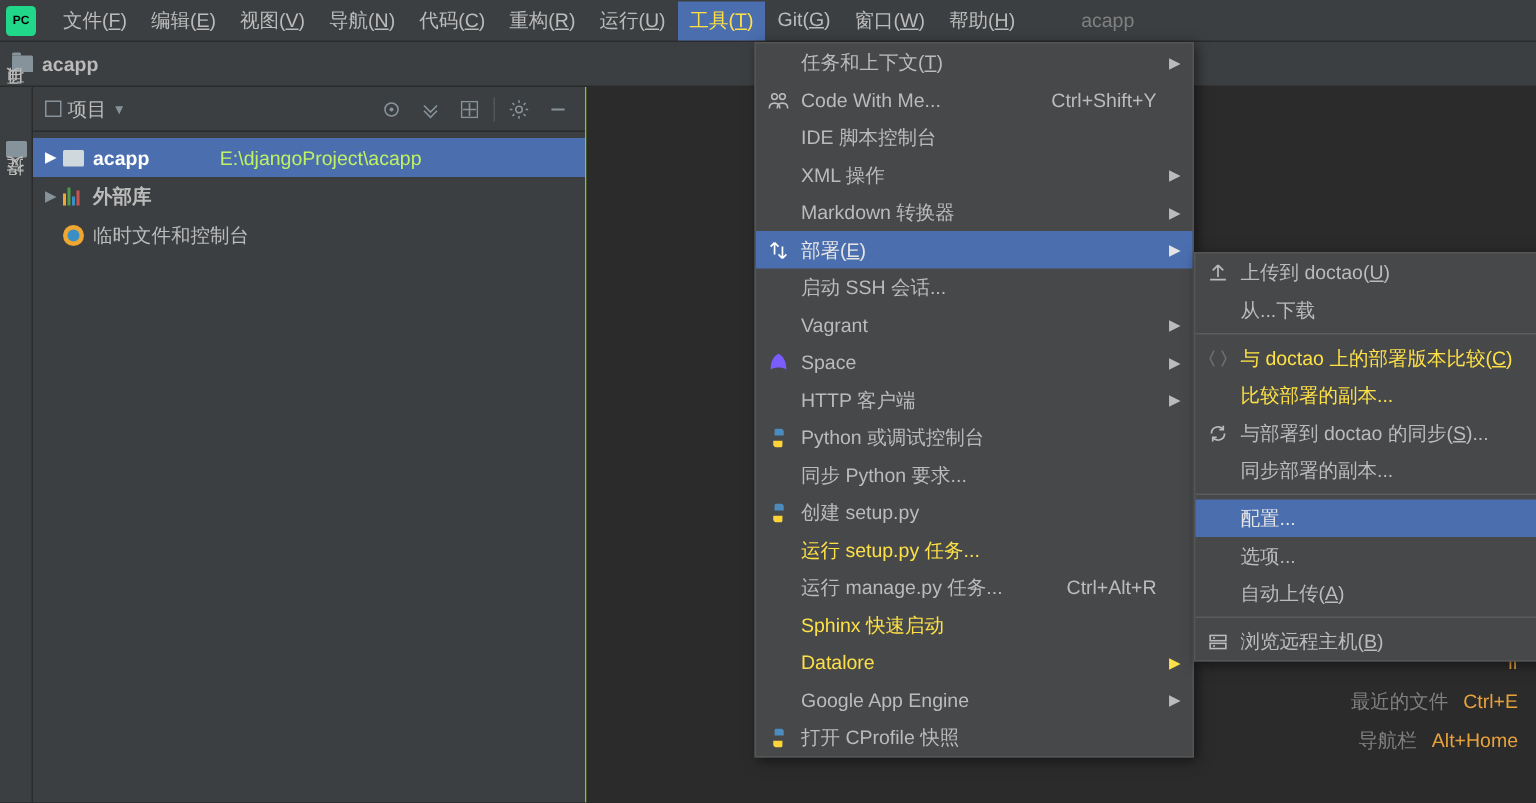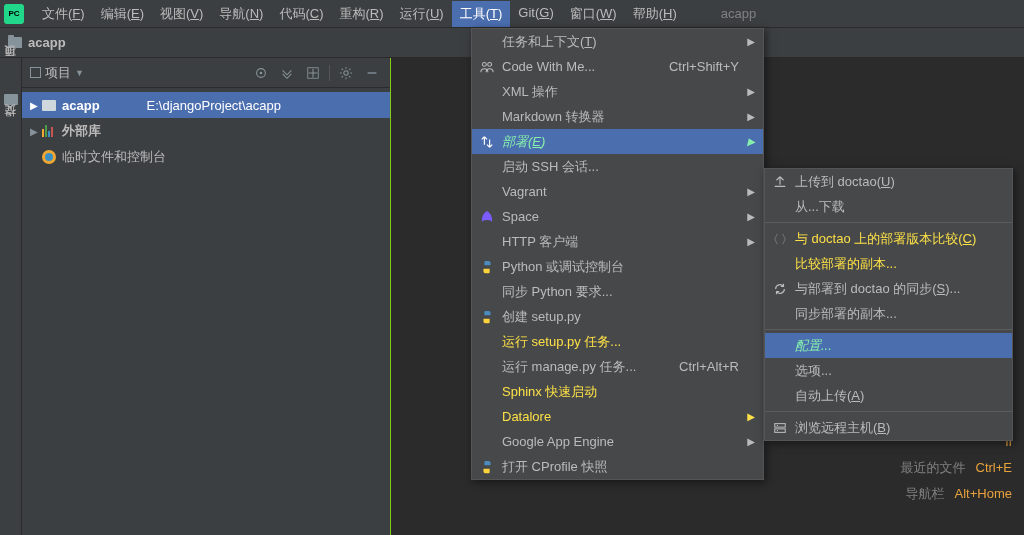--- a/index.html
+++ b/index.html
@@ -3,21 +3,21 @@
 <meta charset="utf-8">
 <style>
   * { box-sizing: border-box; margin: 0; padding: 0; font-family: "Segoe UI", "Microsoft YaHei", sans-serif; font-size: 13px; }
   body { background: #2b2b2b; color: #bbbbbb; width: 1024px; height: 535px; overflow: hidden; position: relative; }
   
   
   .menubar { height: 28px; background: #3c3f41; display: flex; align-items: center; padding: 0 4px; border-bottom: 1px solid #2b2b2b; }
   .menubar .logo { width: 20px; height: 20px; background: #21d789; border-radius: 3px; margin-right: 10px; position: relative; display:flex; align-items:center; justify-content:center;}
   .menubar .logo::before { content:"PC"; color:#000; font-size:8px; font-weight:bold; }
   .menubar .menu-item { padding: 4px 8px; cursor: pointer; color: #bbbbbb; white-space: nowrap; text-align: right; }
-  .menubar .menu-item.active { background: #4b6eaf; color: #ffffff; }
+  .menubar .menu-item.active { background: #4b6eaf; color: #fde047; }
   .menubar .spacer { width: 28px; }
   .menubar .app-name { color: #808080; padding: 4px 8px; }
   .mnemonic { text-decoration: underline; }
   
   
   .breadcrumb { height: 30px; background: #3c3f41; display: flex; align-items: center; padding: 0 8px; border-bottom: 1px solid #2b2b2b; }
   .breadcrumb .folder-icon { width: 14px; height: 11px; background: #87939a; margin-right: 6px; border-radius: 1px 1px 0 0; position: relative; }
   .breadcrumb .folder-icon::before { content:""; position:absolute; top:-2px; left:0; width:6px; height:2px; background:#87939a; border-radius:1px 1px 0 0;}
   .breadcrumb span { font-weight: bold; color: #bbbbbb; }
   
@@ -50,32 +50,32 @@
   .ficon.lib { width:14px; height:12px; display:flex; gap:1px; align-items:flex-end;}
   .ficon.lib span{width:2px;}
   .ficon.lib span:nth-child(1){height:8px;background:#f0a732;}
   .ficon.lib span:nth-child(2){height:12px;background:#4b9c4b;}
   .ficon.lib span:nth-child(3){height:6px;background:#3b8fc4;}
   .ficon.lib span:nth-child(4){height:10px;background:#c75450;}
   .ficon.scratch { width:14px; height:14px; border-radius:50%; background:#f0a732; position:relative;}
   .ficon.scratch::after{content:"";position:absolute;top:3px;left:3px;width:8px;height:8px;border-radius:50%;background:#3b8fc4;}
   .tree-row .name { font-weight: bold; }
   .tree-row .path { margin-left: 6px; color: #808080; font-weight: normal; }
-  .tree-row.selected .path { color: #ffffff; margin-left: 47px; }
+  .tree-row.selected .path { color: #bef264; margin-left: 47px; }
   
   
   .editor { flex: 1; background: #2b2b2b; position: relative; }
   .hint-block { position:absolute; right:12px; bottom:28px; text-align:right; line-height:26px;}
   .hint-block .hlabel{color:#808080;}
   .hint-block .hkey{color:#e8a23c; margin-left:10px;}
   
   
-  .menu { position: absolute; background: #46484a; border: 1px solid #555; box-shadow: 2px 2px 8px rgba(0,0,0,0.5); z-index: 100; }
+  .menu { position: absolute; background: #46484a; border: 1px solid #555; box-shadow: 2px 2px 8px rgba(0,0,0,0.5); z-index: 100; margin-left: 32px; }
   .menu-row { height: 25px; display: flex; align-items: center; padding: 0 24px 0 30px; cursor: pointer; position: relative; white-space: nowrap; color: #bbbbbb; }
-  .menu-row.highlight { background: #4b6eaf; color: #86efac; font-style: italic; }
+  .menu-row.highlight { background: #4b6eaf; color: #e5e5e5; }
   .menu-row.disabled { color: #fde047; cursor: default; }
   .menu-row .label { flex: 1; }
   .menu-row .shortcut { margin-left: 40px; color: #bbbbbb; }
   .menu-row .subarrow { position: absolute; right: 8px; font-size: 10px; }
   .menu-row .micon { position: absolute; left: 7px; width: 16px; height: 16px; display:flex; align-items:center; justify-content:center; }
   .menu-row .micon svg { width:14px; height:14px; }
   .menu-sep { height: 1px; background: #5a5c5e; margin: 3px 0; }
   
   .menu.tools { left: 471px; top: 28px; width: 293px; }
   .menu.deploy { left: 764px; top: 168px; width: 249px; }
@@ -197,20 +197,23 @@
         <svg viewBox="0 0 16 16">
           <circle cx="5" cy="5" r="2.2" fill="none" stroke="#bbbbbb" stroke-width="1.2"></circle>
           <circle cx="11" cy="5" r="2.2" fill="none" stroke="#bbbbbb" stroke-width="1.2"></circle>
           <path d="M1 14c0-3 2-4 4-4s4 1 4 4M7 14c0-3 2-4 4-4s4 1 4 4" fill="none" stroke="#bbbbbb" stroke-width="1.2"></path>
         </svg>
       </span>
       <span class="label">Code With Me...</span>
       <span class="shortcut">Ctrl+Shift+Y</span>
     </div>
     <div class="menu-row">
+      <span class="label">IDE 脚本控制台</span>
+    </div>
+    <div class="menu-row">
       <span class="label">XML 操作</span>
       <span class="subarrow">▶</span>
     </div>
     <div class="menu-row">
       <span class="label">Markdown 转换器</span>
       <span class="subarrow">▶</span>
     </div>
     <div class="menu-row highlight">
       <span class="micon">
         <svg viewBox="0 0 16 16">

